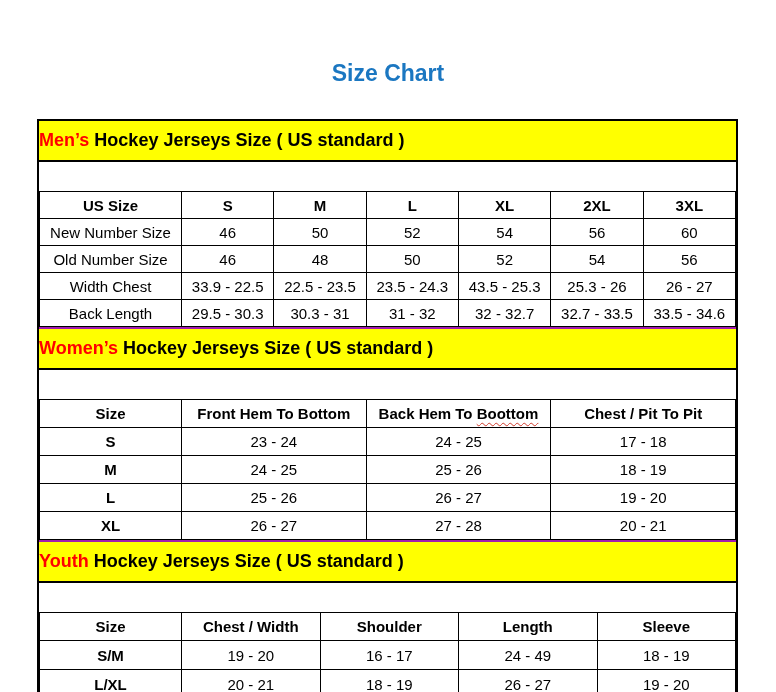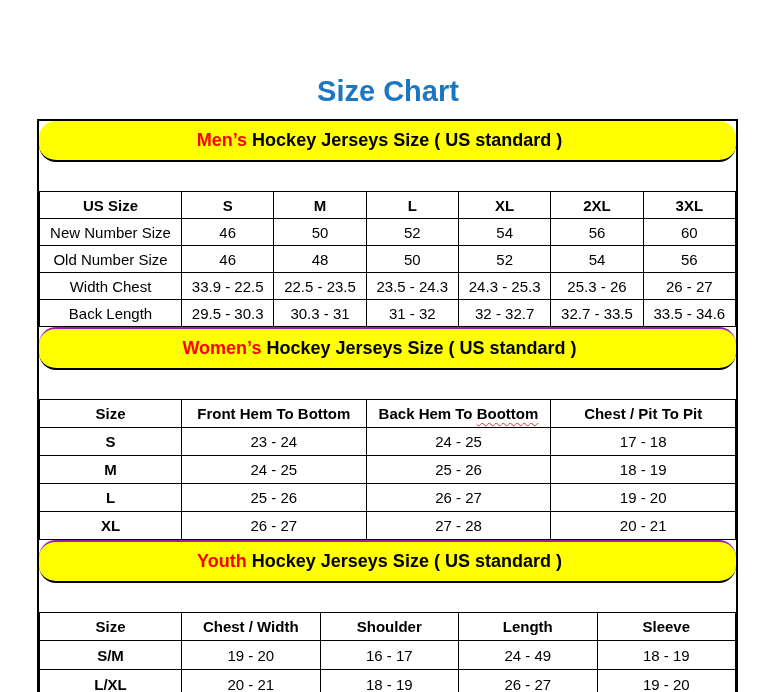--- a/index.html
+++ b/index.html
@@ -6,42 +6,41 @@
   body {
     width: 776px; height: 692px;
     background: #ffffff;
     font-family: "Liberation Sans", sans-serif;
     color: #000000;
     position: relative;
     overflow: hidden;
   }
   .page-title {
     position: absolute;
-    top: 75px; left: 0; width: 776px;
+    top: 60px; left: 0; width: 776px;
     text-align: center;
-    font-size: 29px;
+    font-size: 23px;
     font-weight: bold;
     color: #1b77c1;
   }
   .chart-wrap {
     position: absolute;
     left: 37px; top: 119px;
     width: 697px;
     border: 2px solid #000000;
     background: #ffffff;
   }
   .band {
     background: #ffff00;
     border-bottom: 2px solid #000000;
-    text-align: center;
+    text-align: left;
     font-size: 18px;
     font-weight: bold;
     padding: 8px 16px 9px 0;
     line-height: 22px;
-    border-radius: 17px;
   }
   .band.mid { border-top: 2px solid #a21caf; }
   .band .hl { color: #ff0000; }
   table {
     width: 100%;
     border-collapse: collapse;
     table-layout: fixed;
     margin-top: 29px;
   }
   th, td {
@@ -114,21 +113,21 @@
       <td>50</td>
       <td>52</td>
       <td>54</td>
       <td>56</td>
     </tr>
     <tr>
       <td>Width Chest</td>
       <td>33.9 - 22.5</td>
       <td>22.5 - 23.5</td>
       <td>23.5 - 24.3</td>
-      <td>24.3 - 25.3</td>
+      <td>43.5 - 25.3</td>
       <td>25.3 - 26</td>
       <td>26 - 27</td>
     </tr>
     <tr>
       <td>Back Length</td>
       <td>29.5 - 30.3</td>
       <td>30.3 - 31</td>
       <td>31 - 32</td>
       <td>32 - 32.7</td>
       <td>32.7 - 33.5</td>

